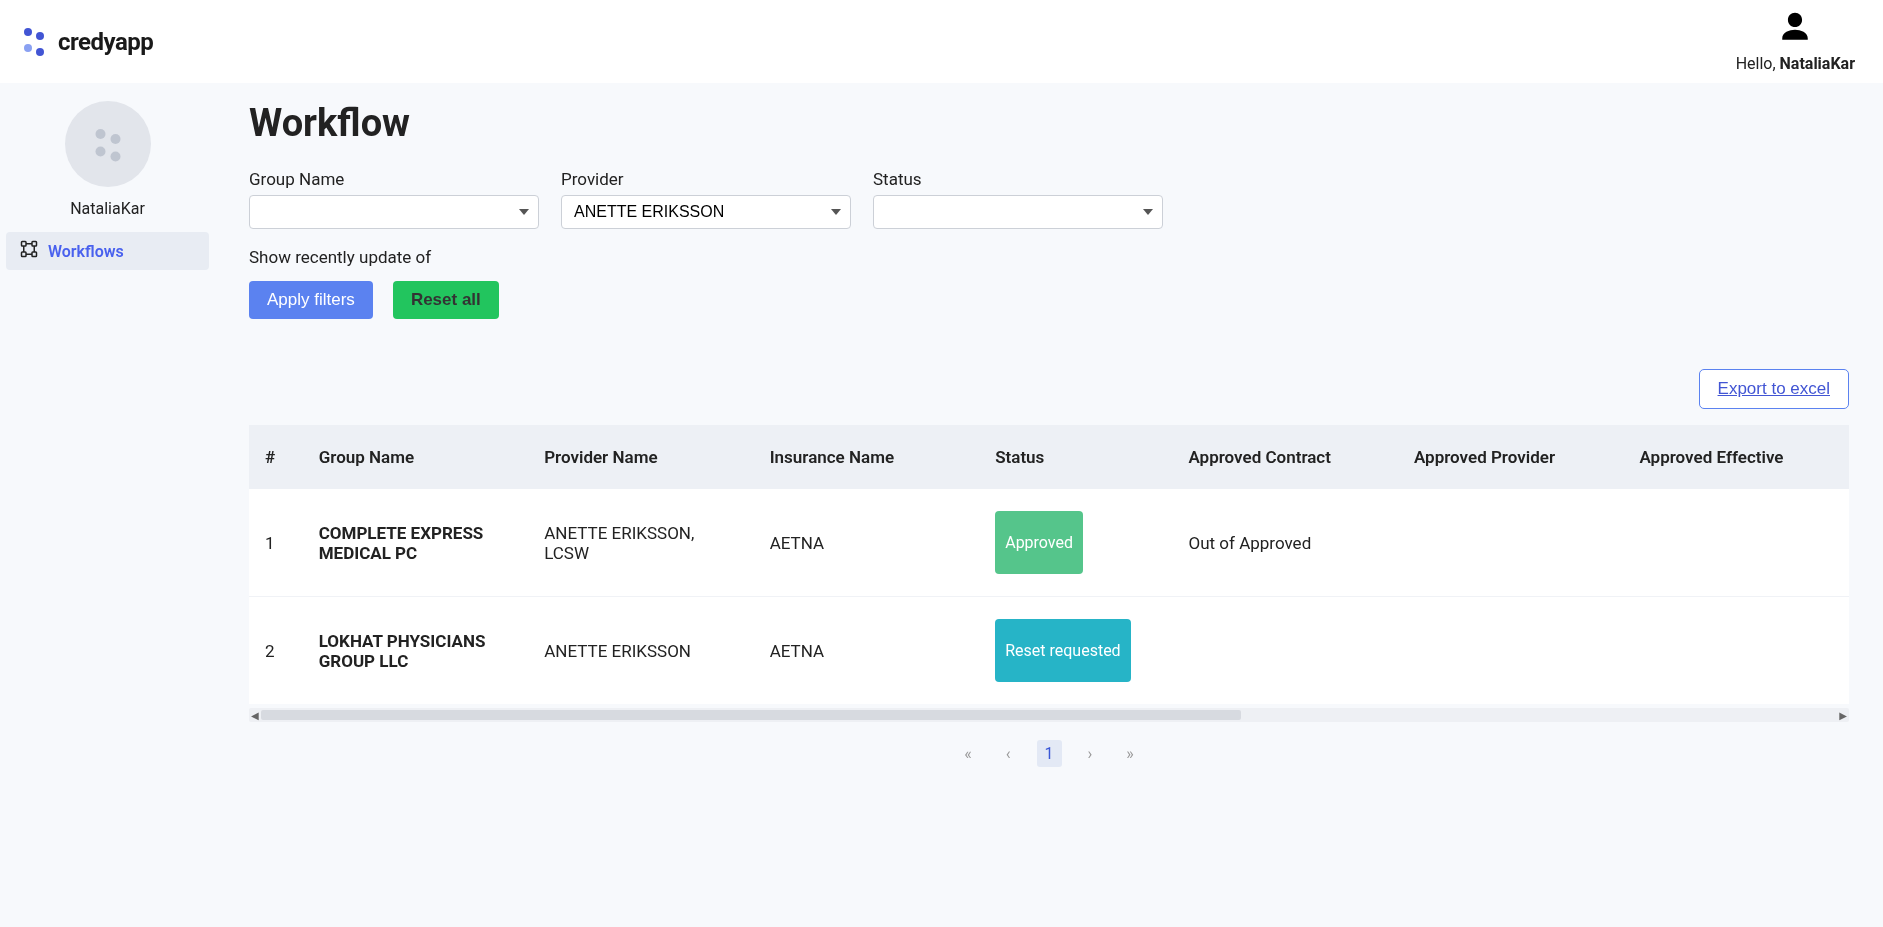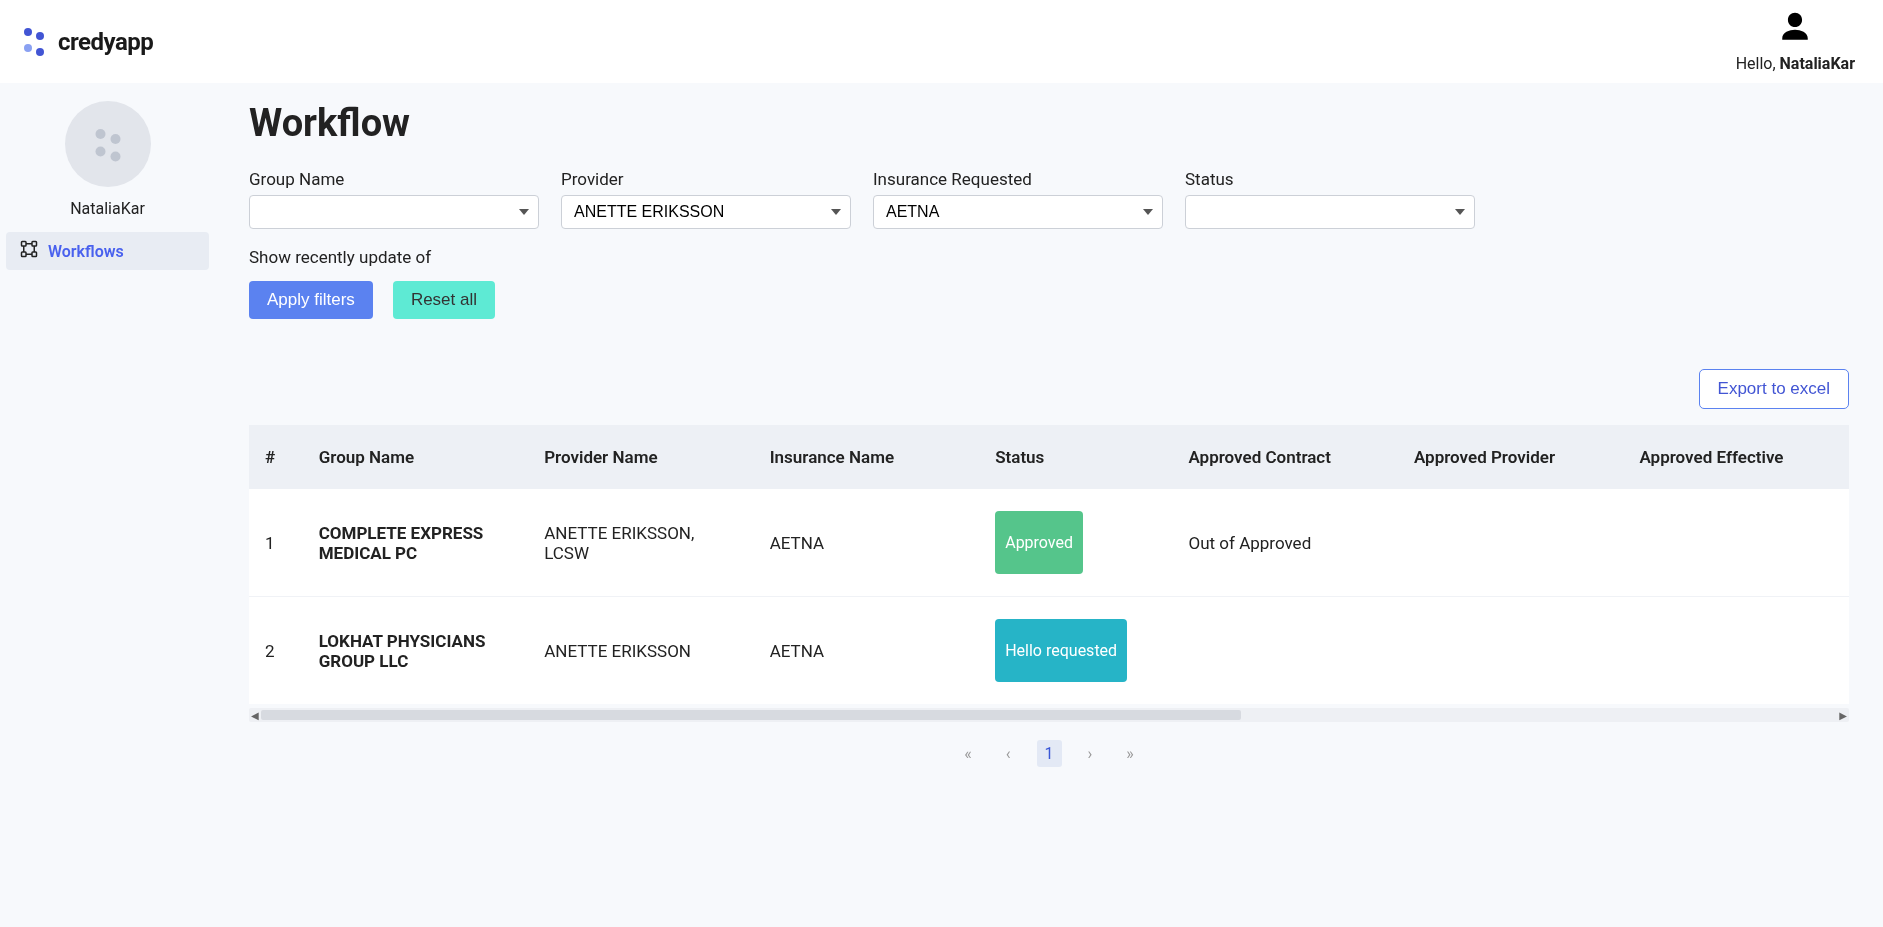--- a/index.html
+++ b/index.html
@@ -75,26 +75,26 @@
     border-top: 6px solid #555;
     pointer-events: none;
   }
   .filters-row2 { margin-top: 18px; display: flex; gap: 22px; }
   .btnrow { margin-top: 14px; display: flex; gap: 20px; }
   .btn {
     padding: 9px 18px; border-radius: 4px; border: none;
     font-size: 17px; cursor: pointer; font-weight: 500;
   }
   .btn-primary { background: #5b82f0; color: #fff; }
-  .btn-muted { background: #5eead4; color: #333; }
+  .btn-muted { background: #22c55e; color: #333; font-weight: bold; }
 
   .export-wrap { display: flex; justify-content: flex-end; margin-top: 50px; }
   .btn-outline {
     background: #fff; border: 1px solid #5b82f0; color: #4255d4;
-    padding: 9px 18px; border-radius: 5px; font-size: 17px; cursor: pointer;
+    padding: 9px 18px; border-radius: 5px; font-size: 17px; cursor: pointer; text-decoration: underline;
   }
 
   .table-wrap { margin-top: 16px; overflow-x: auto; position: relative; }
   table { border-collapse: collapse; width: 1600px; background:#fff; }
   thead th {
     text-align: left; background: #edf0f5; padding: 22px 16px;
     font-weight: 600; font-size: 17px; color: #222;
   }
   tbody td { padding: 22px 16px; font-size: 17px; vertical-align: middle; border-top: 1px solid #f0f2f6; }
   tbody tr:first-child td { border-top: none; }
@@ -175,28 +175,20 @@
           <button class="select">
               <span></span>
             </button>
         </div>
       </div>
       <div class="filter-col lg">
         <div class="filter-label">Provider</div>
         <div class="select-wrap">
           <button class="select">
               <span>ANETTE ERIKSSON</span>
-            </button>
-        </div>
-      </div>
-      <div class="filter-col lg">
-        <div class="filter-label">Insurance Requested</div>
-        <div class="select-wrap">
-          <button class="select">
-              <span>AETNA</span>
             </button>
         </div>
       </div>
       <div class="filter-col lg">
         <div class="filter-label">Status</div>
         <div class="select-wrap">
           <button class="select">
               <span></span>
             </button>
         </div>
@@ -241,21 +233,21 @@
               <td><span class="badge badge-green">Approved</span></td>
               <td>Out of Approved</td>
               <td></td>
               <td></td>
             </tr>
             <tr>
               <td>2</td>
               <td class="gn">LOKHAT PHYSICIANS GROUP LLC</td>
               <td>ANETTE ERIKSSON</td>
               <td>AETNA</td>
-              <td><span class="badge badge-teal">Hello requested</span></td>
+              <td><span class="badge badge-teal">Reset requested</span></td>
               <td></td>
               <td></td>
               <td></td>
             </tr>
           </tbody>
       </table>
     </div>
     <div class="scrollbar-sim">
       <span class="arr l">◀</span>
       <div class="thumb"></div>

